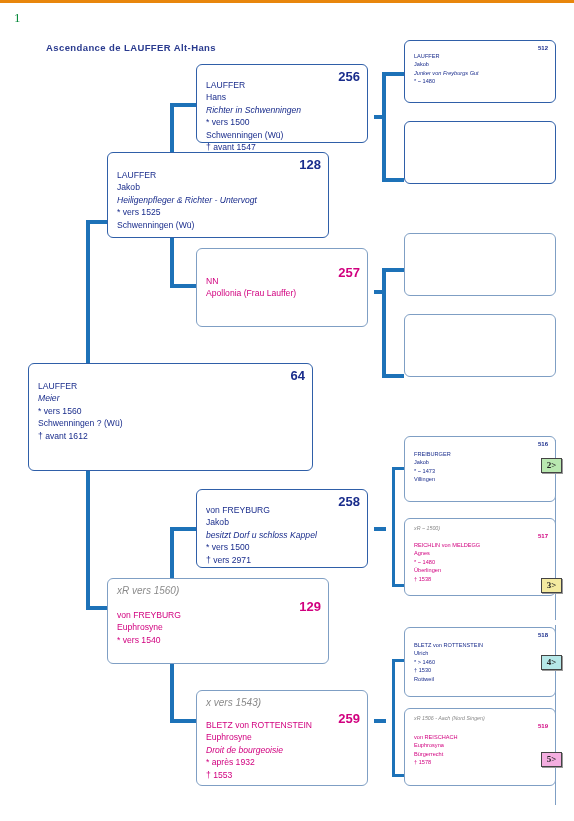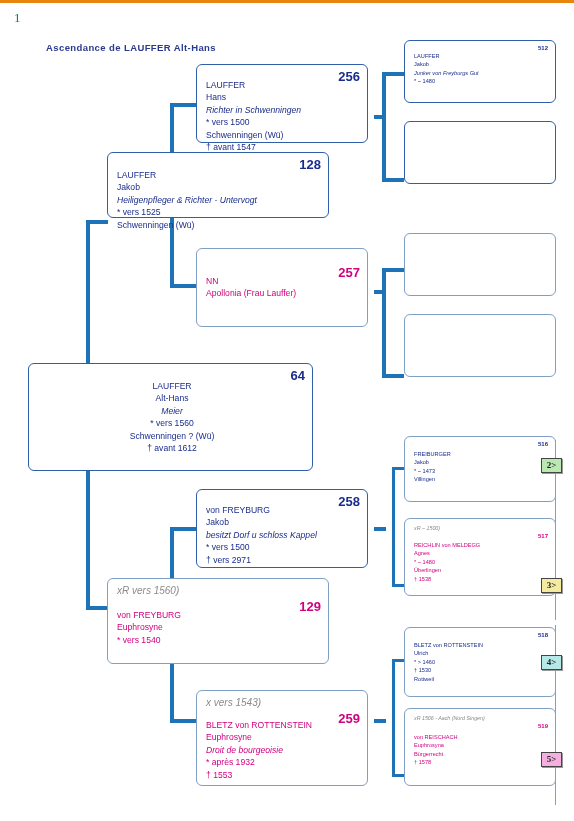--- a/index.html
+++ b/index.html
@@ -82,34 +82,33 @@
 <div class="conn" style="left:374px;top:527px;width:12px;height:4px;"></div>
 
 <div class="conn" style="left:392px;top:659px;width:3px;height:118px;"></div>
 <div class="conn" style="left:392px;top:659px;width:14px;height:3px;"></div>
 <div class="conn" style="left:392px;top:774px;width:14px;height:3px;"></div>
 <div class="conn" style="left:374px;top:719px;width:12px;height:4px;"></div>
 
 <div class="conn" style="left:555px;top:440px;width:1px;height:180px;background:#7f9fc4;"></div>
 <div class="conn" style="left:555px;top:625px;width:1px;height:180px;background:#7f9fc4;"></div>
 
-<div class="box strong big male" style="left:28px;top:363px;width:285px;height:108px;text-align:center;">
+<div class="box strong big male" style="left:28px;top:363px;width:285px;height:108px;">
   <span class="num m">64</span>
   <div class="lines" style="top:16px;">
     <div class="ln name">LAUFFER</div>
-    <div class="ln">Alt-Hans</div>
     <div class="ln occ">Meier</div>
     <div class="ln blank"></div>
     <div class="ln">* vers 1560</div>
     <div class="ln">Schwenningen ? (Wü)</div>
     <div class="ln">† avant 1612</div>
   </div>
 </div>
 
-<div class="box strong big male" style="left:107px;top:152px;width:222px;height:66px;">
+<div class="box strong big male" style="left:107px;top:152px;width:222px;height:86px;">
   <span class="num m">128</span>
   <div class="lines" style="top:16px;">
     <div class="ln name">LAUFFER</div>
     <div class="ln">Jakob</div>
     <div class="ln occ">Heiligenpfleger &amp; Richter - Untervogt</div>
     <div class="ln">* vers 1525</div>
     <div class="ln">Schwenningen (Wü)</div>
   </div>
 </div>
 

